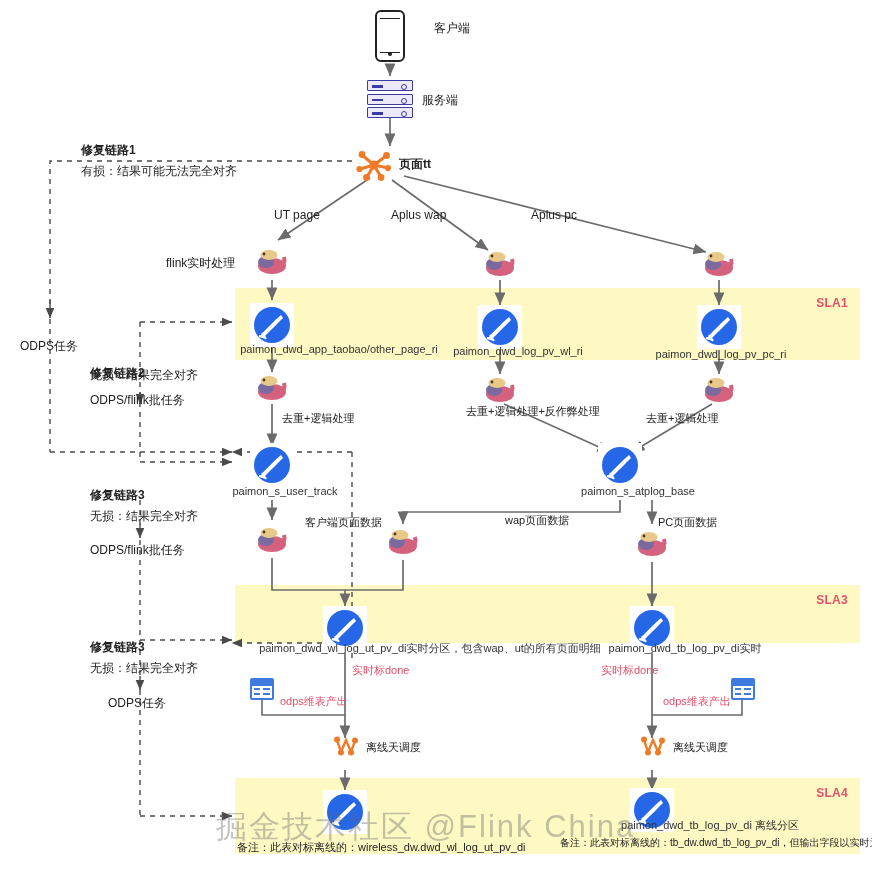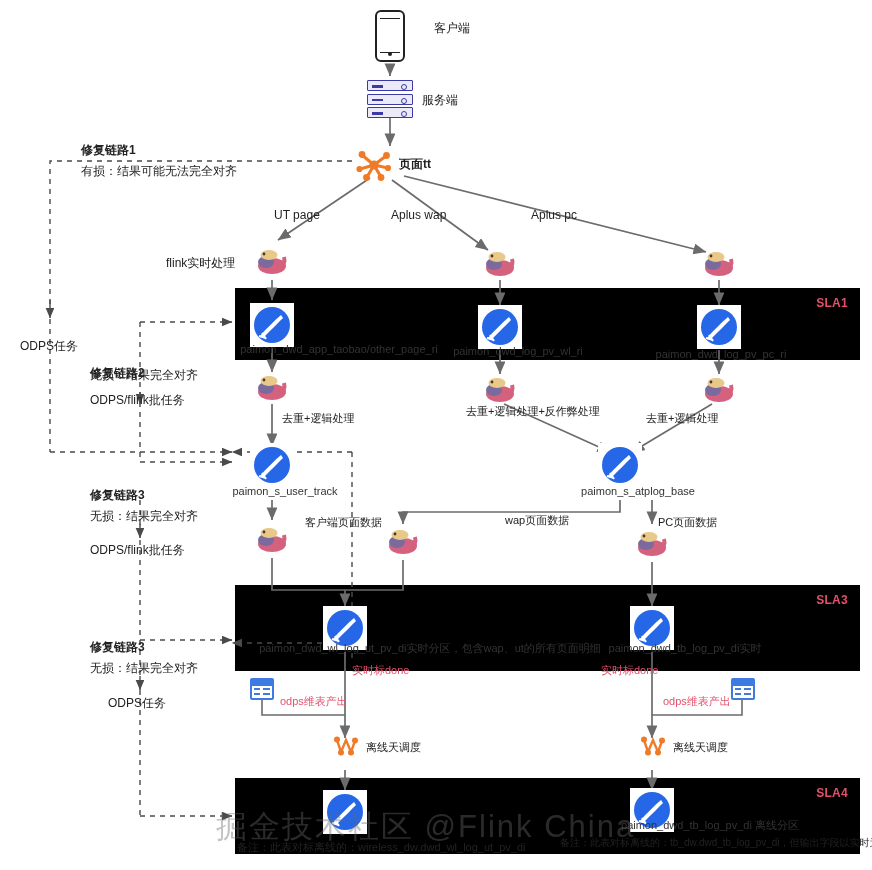--- a/index.html
+++ b/index.html
@@ -10,21 +10,21 @@
     font-family: "Liberation Sans", "DejaVu Sans", sans-serif;
     position: relative;
     overflow: hidden;
     color: #222;
   }
   #stage { position:absolute; inset:0; }
 
   
   .sla-band {
     position:absolute;
-    background:#000000;
+    background:#fef9c3;
     left:235px; width:625px;padding-left:48px;
   }
   .sla-tag {
     position:absolute; right:12px; top:8px;
     color:#e3506b; font-weight:bold; font-size:12px;
     letter-spacing:0.3px;
   }
 
   
   .t { position:absolute; font-size:12px; color:#222; white-space:nowrap; }
@@ -115,21 +115,21 @@
   }
 </style>
 </head>
 <body>
 
 <div id="stage">
 
   <div class="sla-band" style="top:288px;height:72px;">
     <span class="sla-tag">SLA1</span>
   </div>
-  <div class="sla-band" style="top:585px;height:86px;text-decoration:underline;">
+  <div class="sla-band" style="top:585px;height:58px;text-decoration:underline;">
     <span class="sla-tag">SLA3</span>
   </div>
   <div class="sla-band" style="top:778px;height:76px;">
     <span class="sla-tag">SLA4</span>
   </div>
 
   <svg id="wires" viewBox="0 0 872 870">
     <defs>
       <marker id="ah" markerWidth="9" markerHeight="9" refX="7.4" refY="3.2" orient="auto">
         <path d="M0,0 L7.6,3.2 L0,6.4 z" fill="#6b6b6b"></path>

